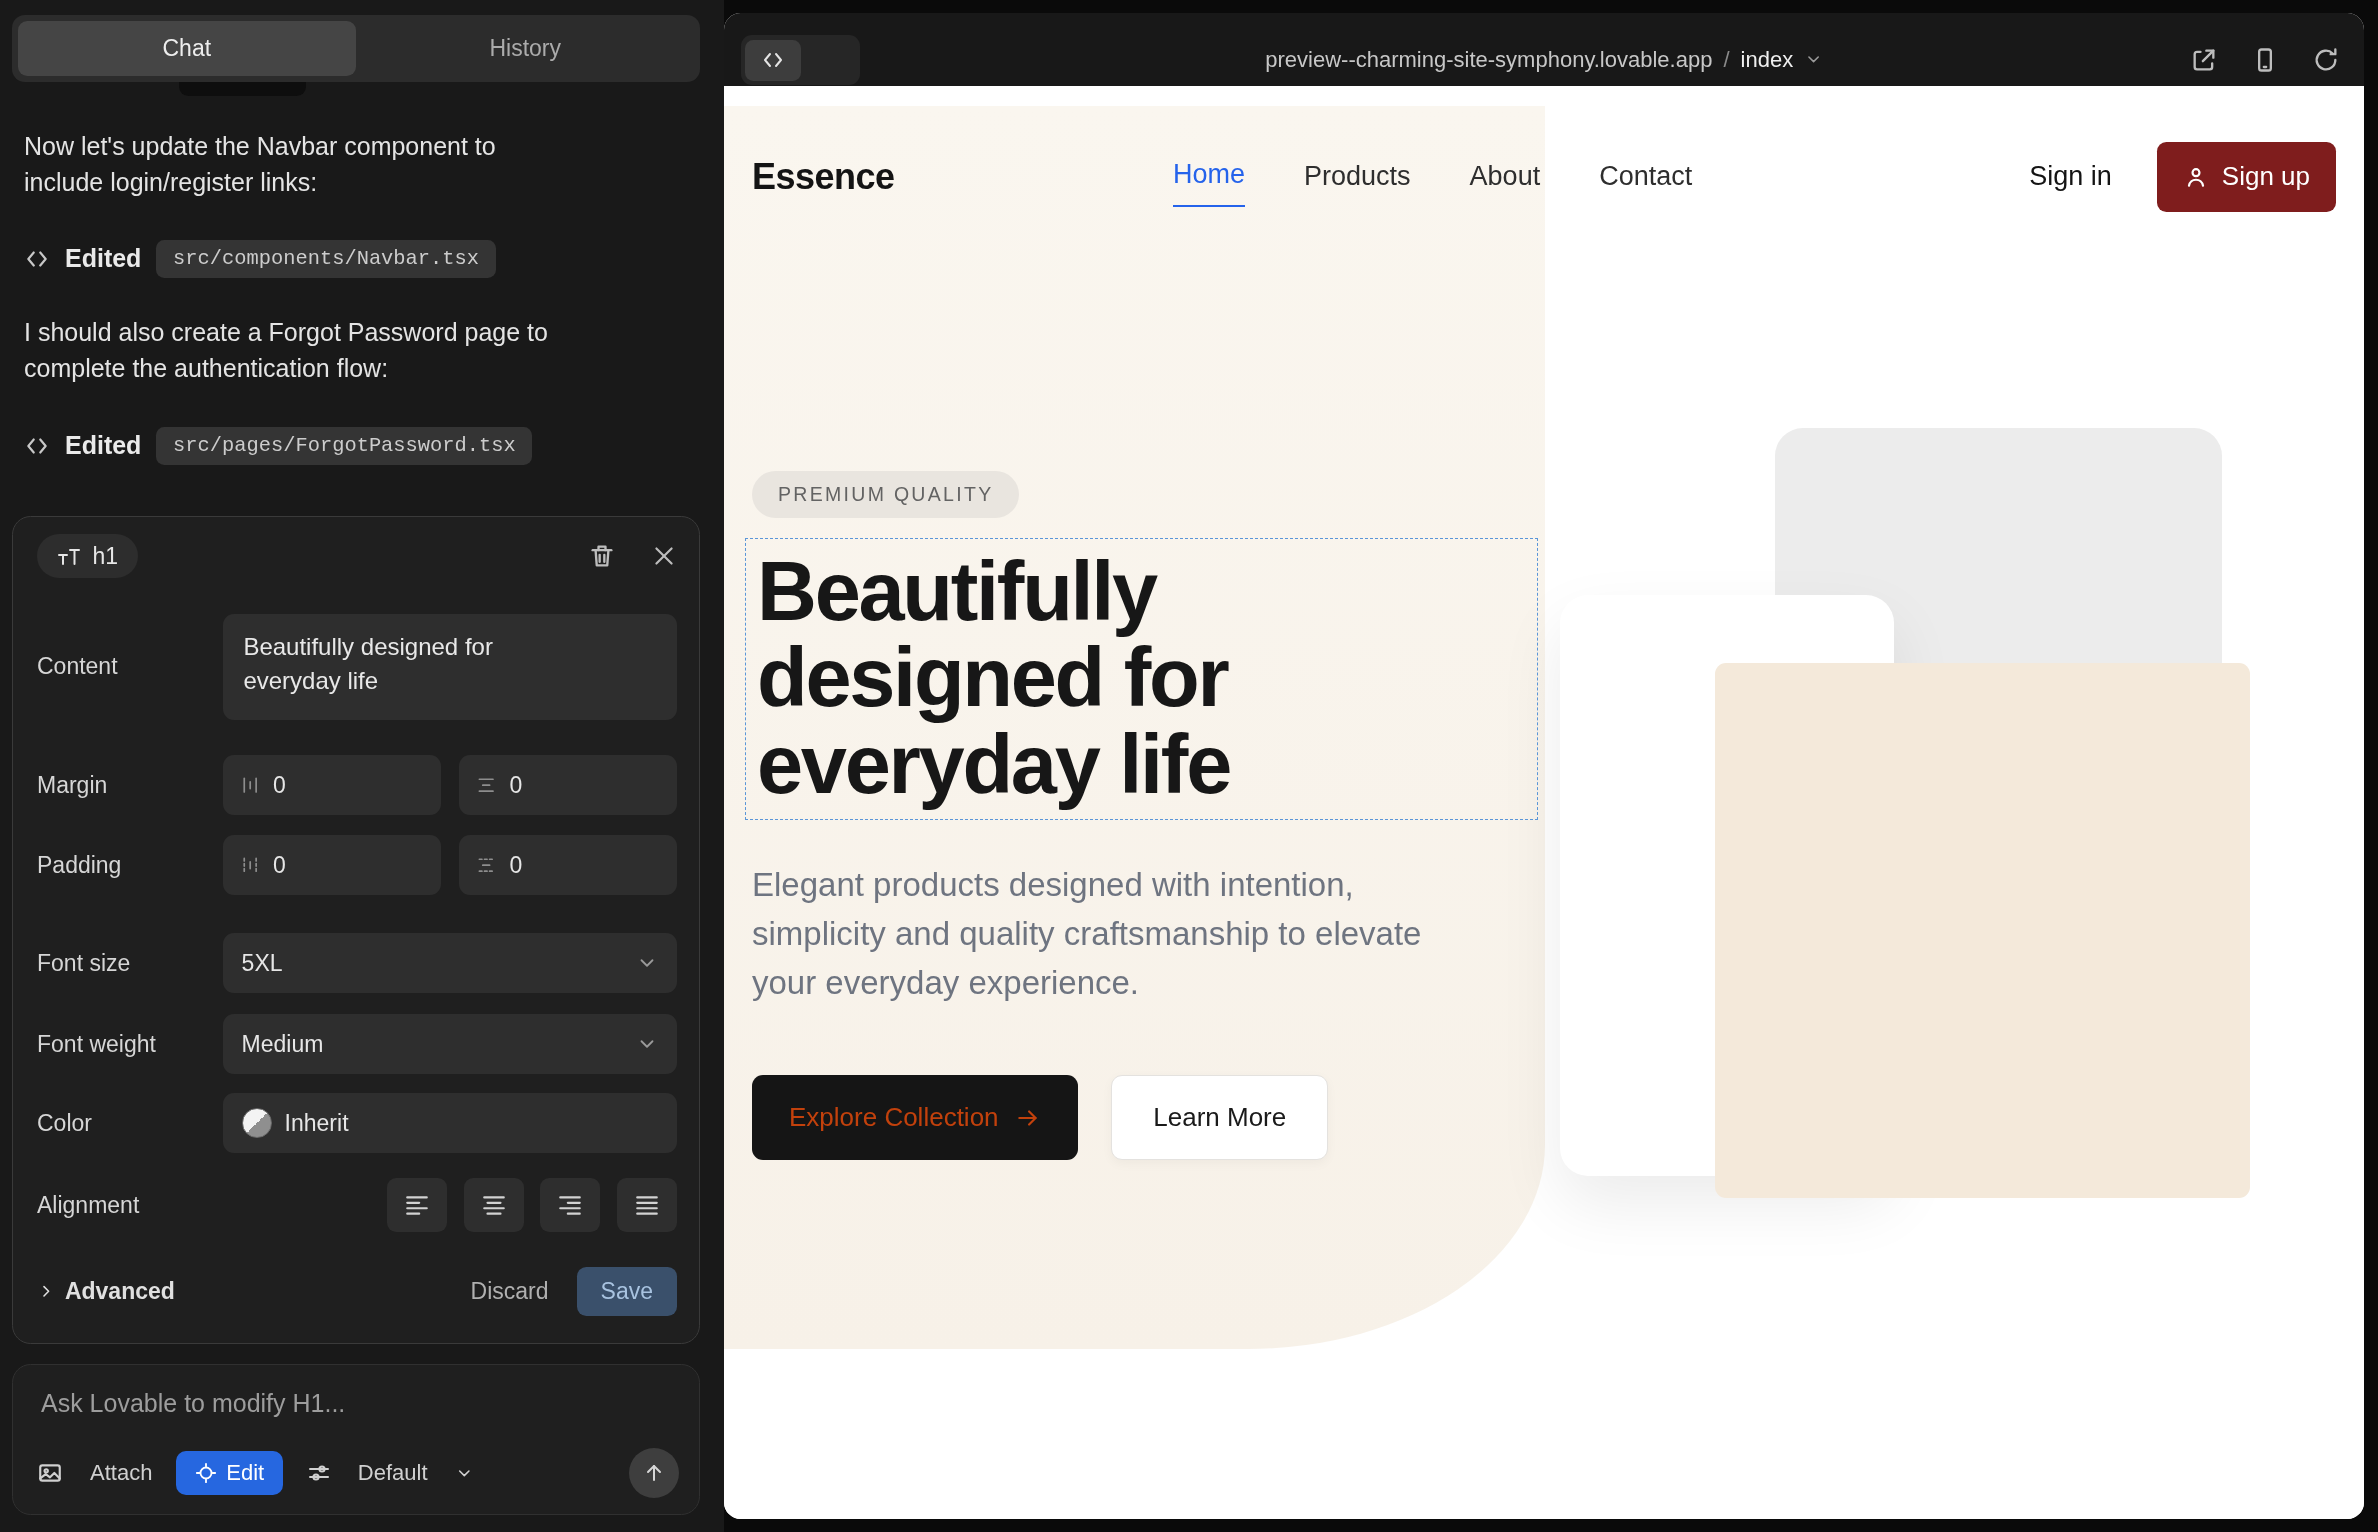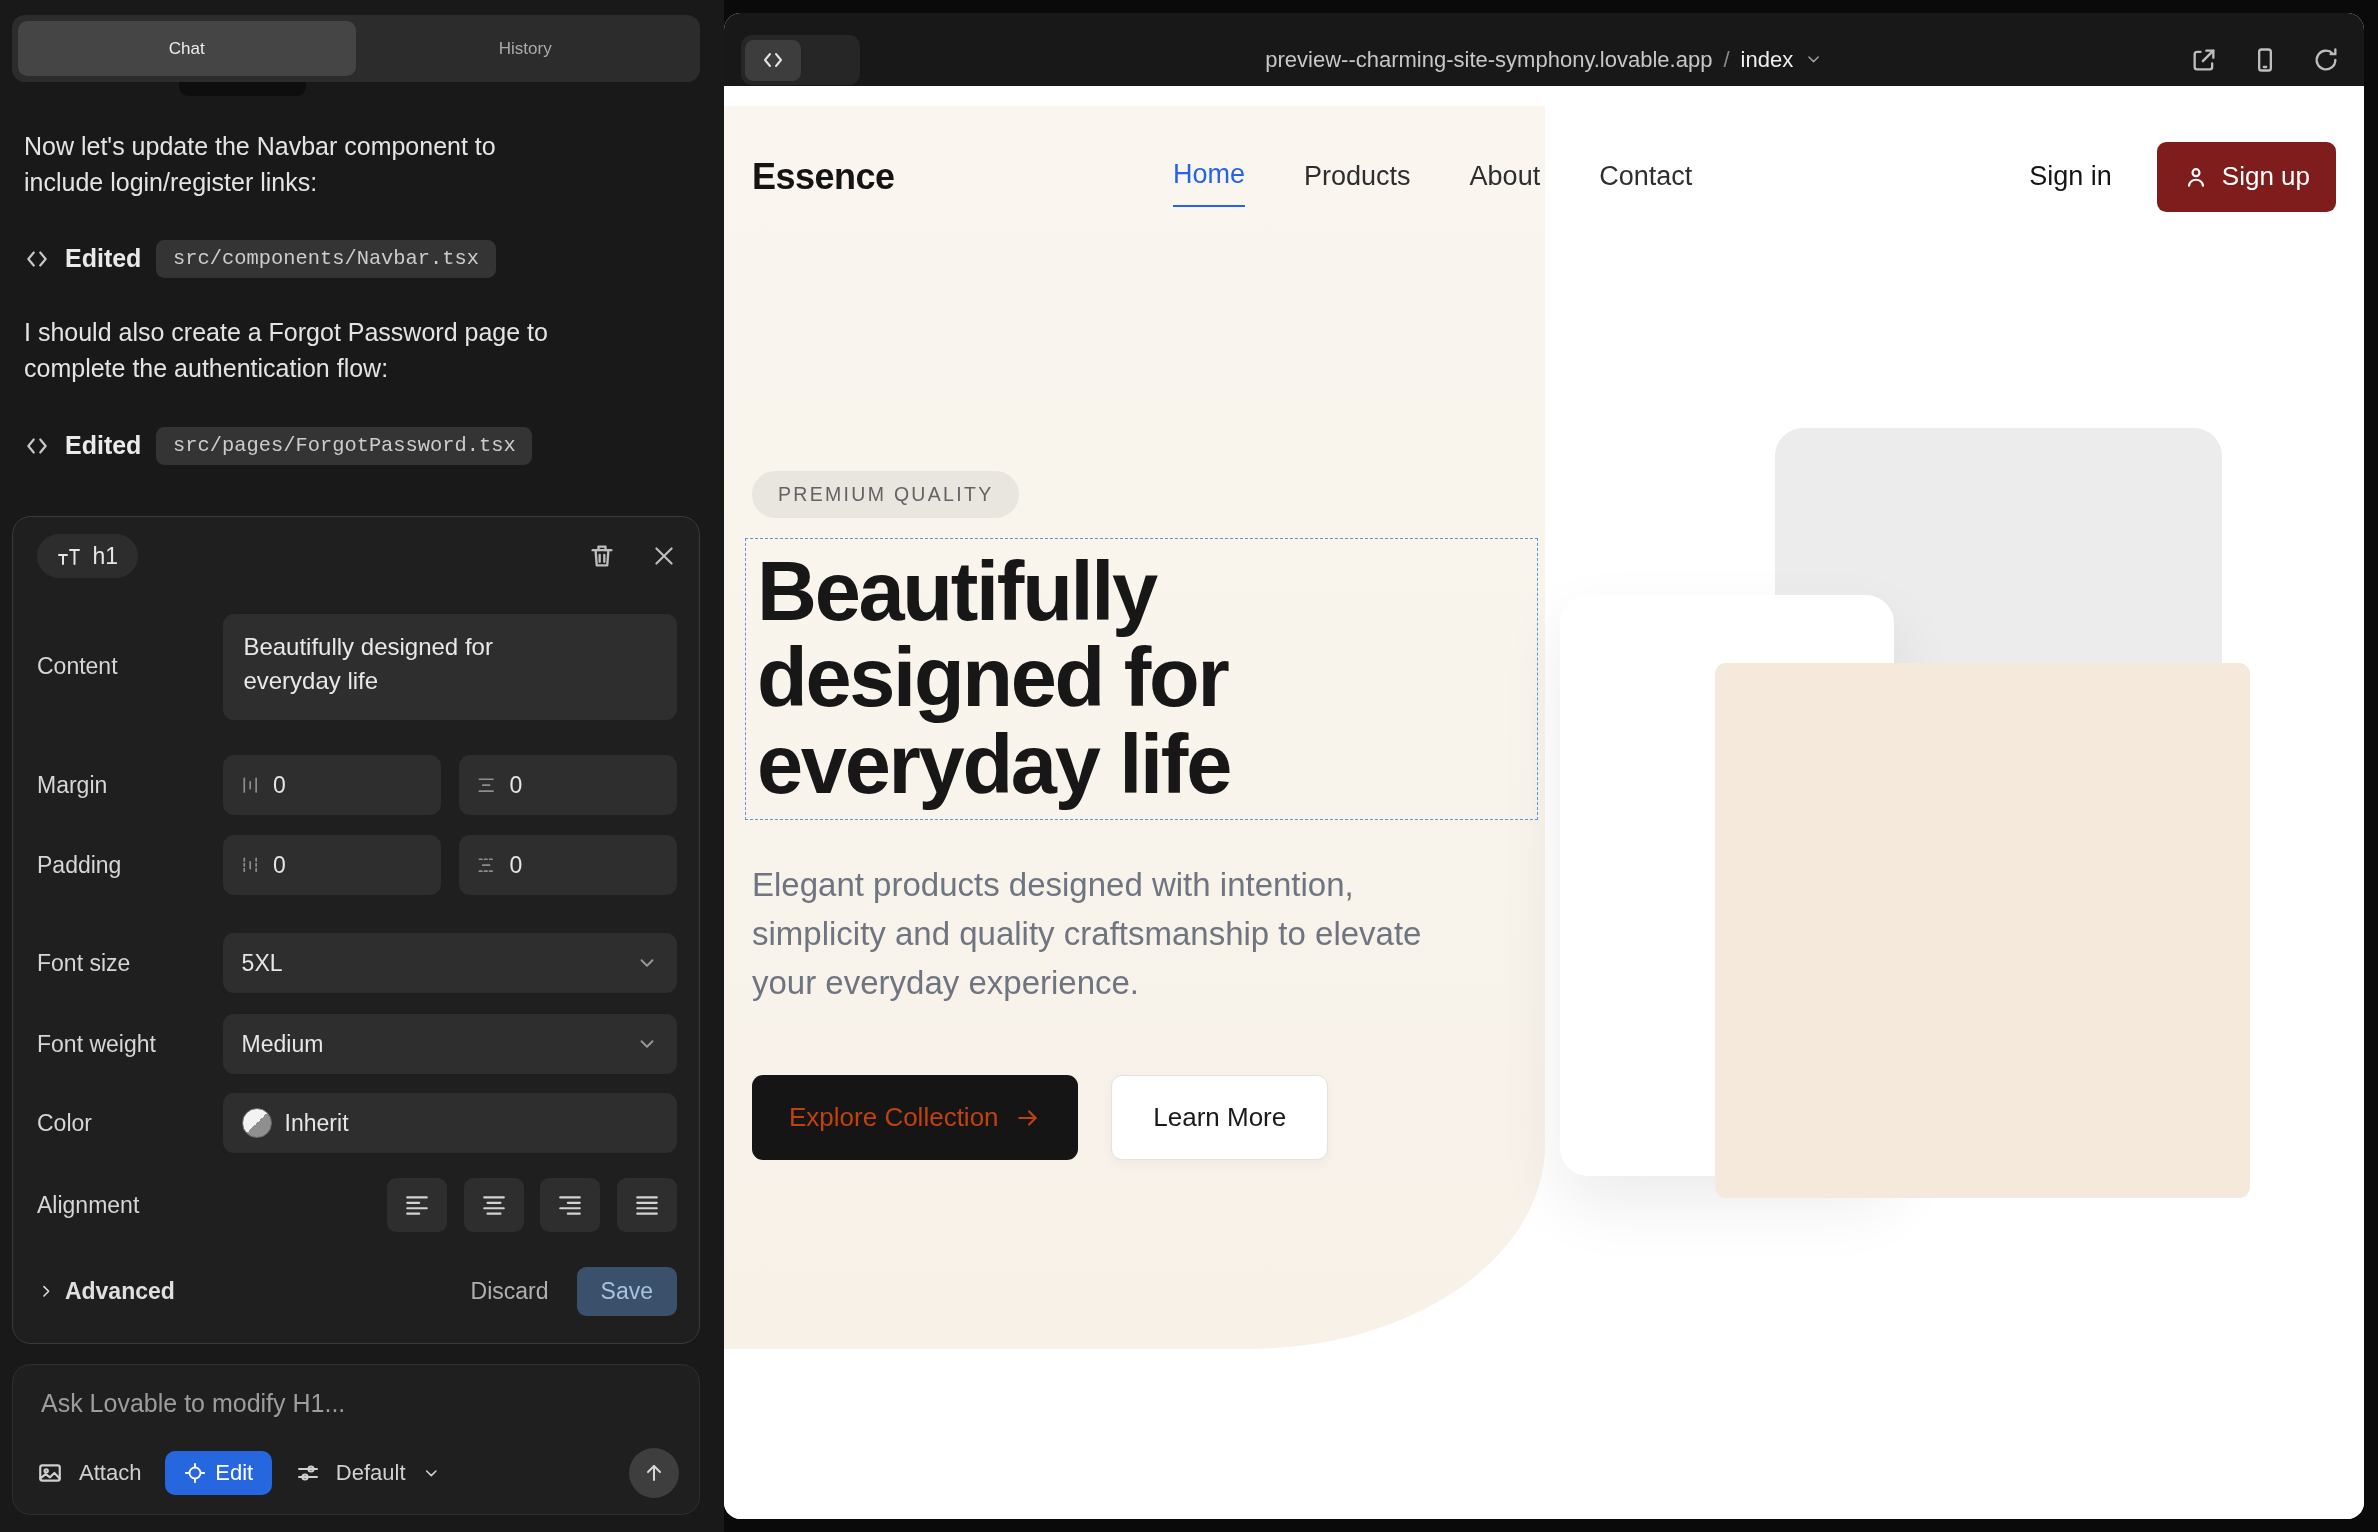--- a/index.html
+++ b/index.html
@@ -3,21 +3,21 @@
 <meta charset="utf-8">
 <style>
   * { box-sizing: border-box; margin: 0; padding: 0; }
   html, body { width: 2378px; height: 1532px; background: #0a0a0a; font-family: "Liberation Sans", sans-serif; overflow: hidden; }
   .stage { position: relative; width: 2378px; height: 1532px; }
   svg.ic { fill: none; stroke: currentColor; stroke-width: 2; stroke-linecap: round; stroke-linejoin: round; display: block; }
 
   
   .left-panel { position: absolute; left: 0; top: 0; width: 724px; height: 1532px; background: #191919; }
   .tabs { position: absolute; left: 12px; top: 15px; width: 688px; height: 67px; background: #2c2c2c; border-radius: 13px; display: flex; padding: 5.6px; z-index: 3; }
-  .tab { flex: 1; display: flex; align-items: center; justify-content: center; font-size: 17px; color: #ababab; border-radius: 9.3px; cursor: pointer; }
+  .tab { flex: 1; display: flex; align-items: center; justify-content: center; font-size: 23px; color: #ababab; border-radius: 9.3px; cursor: pointer; }
   .tab.active { background: #454545; color: #ededed; }
   .peek-pill { position: absolute; left: 179px; top: 76px; width: 127px; height: 20.4px; background: #0e0e0e; border-radius: 0 0 9.3px 9.3px; z-index: 2; }
   .msg { position: absolute; left: 24px; width: 557px; font-size: 25px; line-height: 1.45; color: #e4e4e4; }
   .edit-row { position: absolute; left: 24px; display: flex; align-items: center; gap: 15px; color: #c8c8c8; }
   .edit-label { font-size: 25px; font-weight: 700; color: #eaeaea; }
   .file-badge { background: #343434; border-radius: 8.3px; padding: 7.4px 16.7px; font-family: "Liberation Mono", monospace; font-size: 20.4px; color: #cccccc; }
 
   
   .editor-panel { position: absolute; left: 12px; top: 516px; width: 688px; height: 828px; background: #1f1f1f; border: 0.9px solid #3a3a3a; border-radius: 18.6px; z-index: 4; }
   .ep-header { position: absolute; left: 24px; right: 22px; top: 15px; height: 48px; display: flex; align-items: center; }
@@ -41,21 +41,21 @@
   .ep-footer { position: absolute; left: 24px; right: 22px; top: 742px; height: 65px; display: flex; align-items: center; }
   .advanced { display: flex; align-items: center; gap: 9.3px; color: #e0e0e0; font-size: 23px; font-weight: 600; cursor: pointer; }
   .foot-actions { margin-left: auto; display: flex; align-items: center; gap: 28px; }
   .discard-btn { background: none; border: none; color: #b0b0b0; font-size: 23px; cursor: pointer; }
   .save-btn { background: #3a506b; border: none; color: #a8c3e0; font-size: 23px; border-radius: 9.3px; padding: 11px 24px; cursor: pointer; }
 
   
   .composer { position: absolute; left: 12px; top: 1364px; width: 688px; height: 151px; background: #1f1f1f; border: 0.9px solid #303030; border-radius: 18.6px; }
   .composer-input { position: absolute; left: 28px; top: 24px; right: 28px; font-size: 25px; color: #9d9d9d; cursor: text; }
   .composer-bar { position: absolute; left: 24px; right: 20.4px; bottom: 15px; height: 52px; display: flex; align-items: center; gap: 24px; }
-  .tool { display: flex; align-items: center; gap: 16px; font-size: 22px; color: #d0d0d0; cursor: pointer; }
+  .tool { display: flex; align-items: center; gap: 27px; font-size: 22px; color: #d0d0d0; cursor: pointer; }
   .tool-edit { background: #2667e0; color: #ffffff; border-radius: 10px; padding: 9.3px 18.6px; display: flex; align-items: center; gap: 9.3px; font-size: 22px; cursor: pointer; border: none; }
   .send-btn { margin-left: auto; width: 50px; height: 50px; border-radius: 50%; background: #3e3e3e; border: none; display: flex; align-items: center; justify-content: center; color: #d6d6d6; cursor: pointer; }
 
   
   .preview-window { position: absolute; left: 724px; top: 13px; width: 1640px; height: 1506px; border-radius: 16.7px; overflow: hidden; background: #ffffff; }
   .preview-topbar { position: absolute; left: 0; top: 0; right: 0; height: 73px; background: #181818; display: flex; align-items: center; }
   .code-toggle { position: absolute; left: 16.7px; top: 22px; width: 119px; height: 50px; background: #262626; border-radius: 11px; display: flex; padding: 4.6px; cursor: pointer; }
   .ct-left { width: 56px; height: 41px; background: #3d3d3d; border-radius: 8.3px; display: flex; align-items: center; justify-content: center; color: #e4e4e4; }
   .url-bar { position: absolute; left: 50%; top: 0; height: 93px; transform: translateX(-50%); display: flex; align-items: center; gap: 11px; cursor: pointer; white-space: nowrap; }
   .url-host { font-size: 22px; color: #c7c7c7; }

